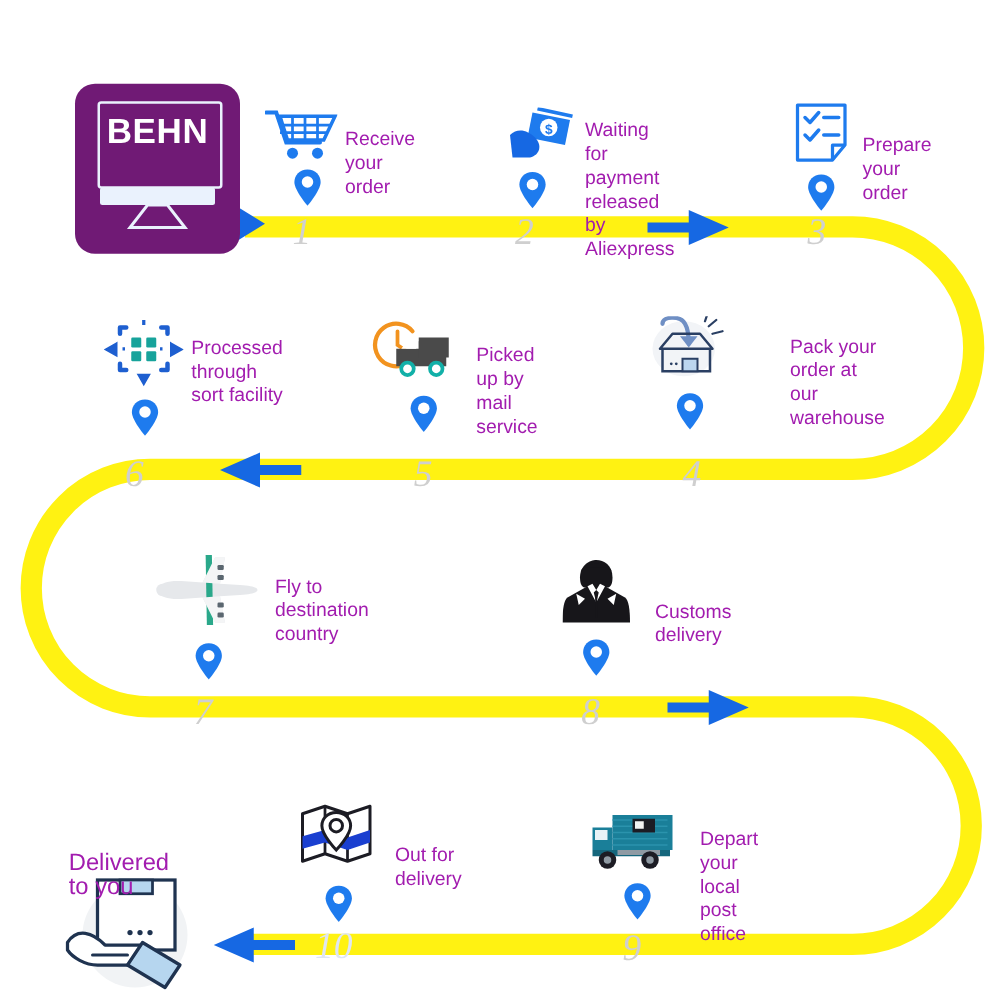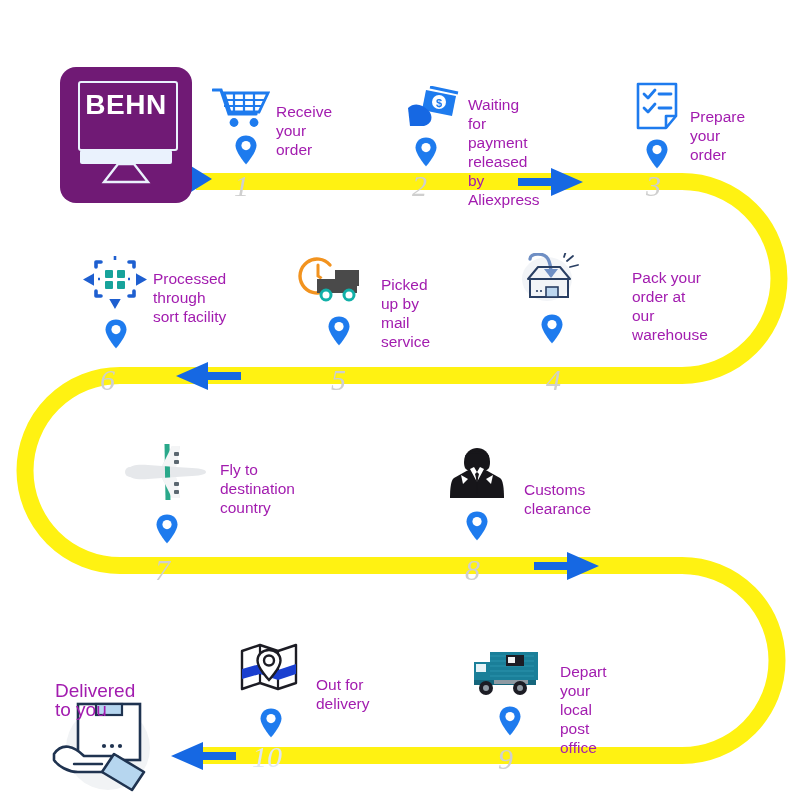--- a/index.html
+++ b/index.html
@@ -218,21 +218,21 @@
       <path d="M20 21 L27 34 L34 21 L30 19 L27 24 L24 19 Z" fill="#ffffff"></path>
       <path d="M25 26 L27 34 L29 26 L27 24 Z" fill="#17161a"></path>
       <path d="M26.2 28 L26.2 46 L27.8 46 L27.8 28 Z" fill="#17161a"></path>
       <path d="M11 27 L18 31 L13 36 Z" fill="#ffffff"></path>
       <path d="M43 27 L36 31 L41 36 Z" fill="#ffffff"></path>
     </svg>
     <svg class="pin" style="left:15px;top:62px;" width="24" height="32" viewBox="0 0 24 32">
       <path d="M12 1.5 C5.6 1.5 1.5 6.3 1.5 11.6 C1.5 18.5 12 30.5 12 30.5 C12 30.5 22.5 18.5 22.5 11.6 C22.5 6.3 18.4 1.5 12 1.5 Z" fill="#1E7BEE"></path>
       <circle cx="12" cy="11.6" r="4.6" fill="#ffffff"></circle>
     </svg>
-    <div class="lbl" style="left:74px;top:32px;">Customs clearance</div>
+    <div class="lbl" style="left:74px;top:32px;">Customs delivery</div>
   </div>
   <div class="num" style="left:465px;top:553px;">8</div>
 
   <div class="step" style="left:472px;top:648px;">
     <svg class="ico" width="68" height="50" viewBox="0 0 68 50">
       <rect x="18" y="4" width="48" height="28" fill="#1a7f99"></rect>
       <path d="M18 8 H62 M18 13 H62 M18 18 H62 M18 23 H62 M18 28 H62" stroke="#2b93ad" stroke-width="1.2"></path>
       <rect x="34" y="7" width="18" height="11" fill="#1c1c24"></rect>
       <rect x="36" y="9" width="7" height="6" fill="#f2f2f2"></rect>
       <path d="M2 14 H18 V32 H2 Z" fill="#1a7f99"></path>

